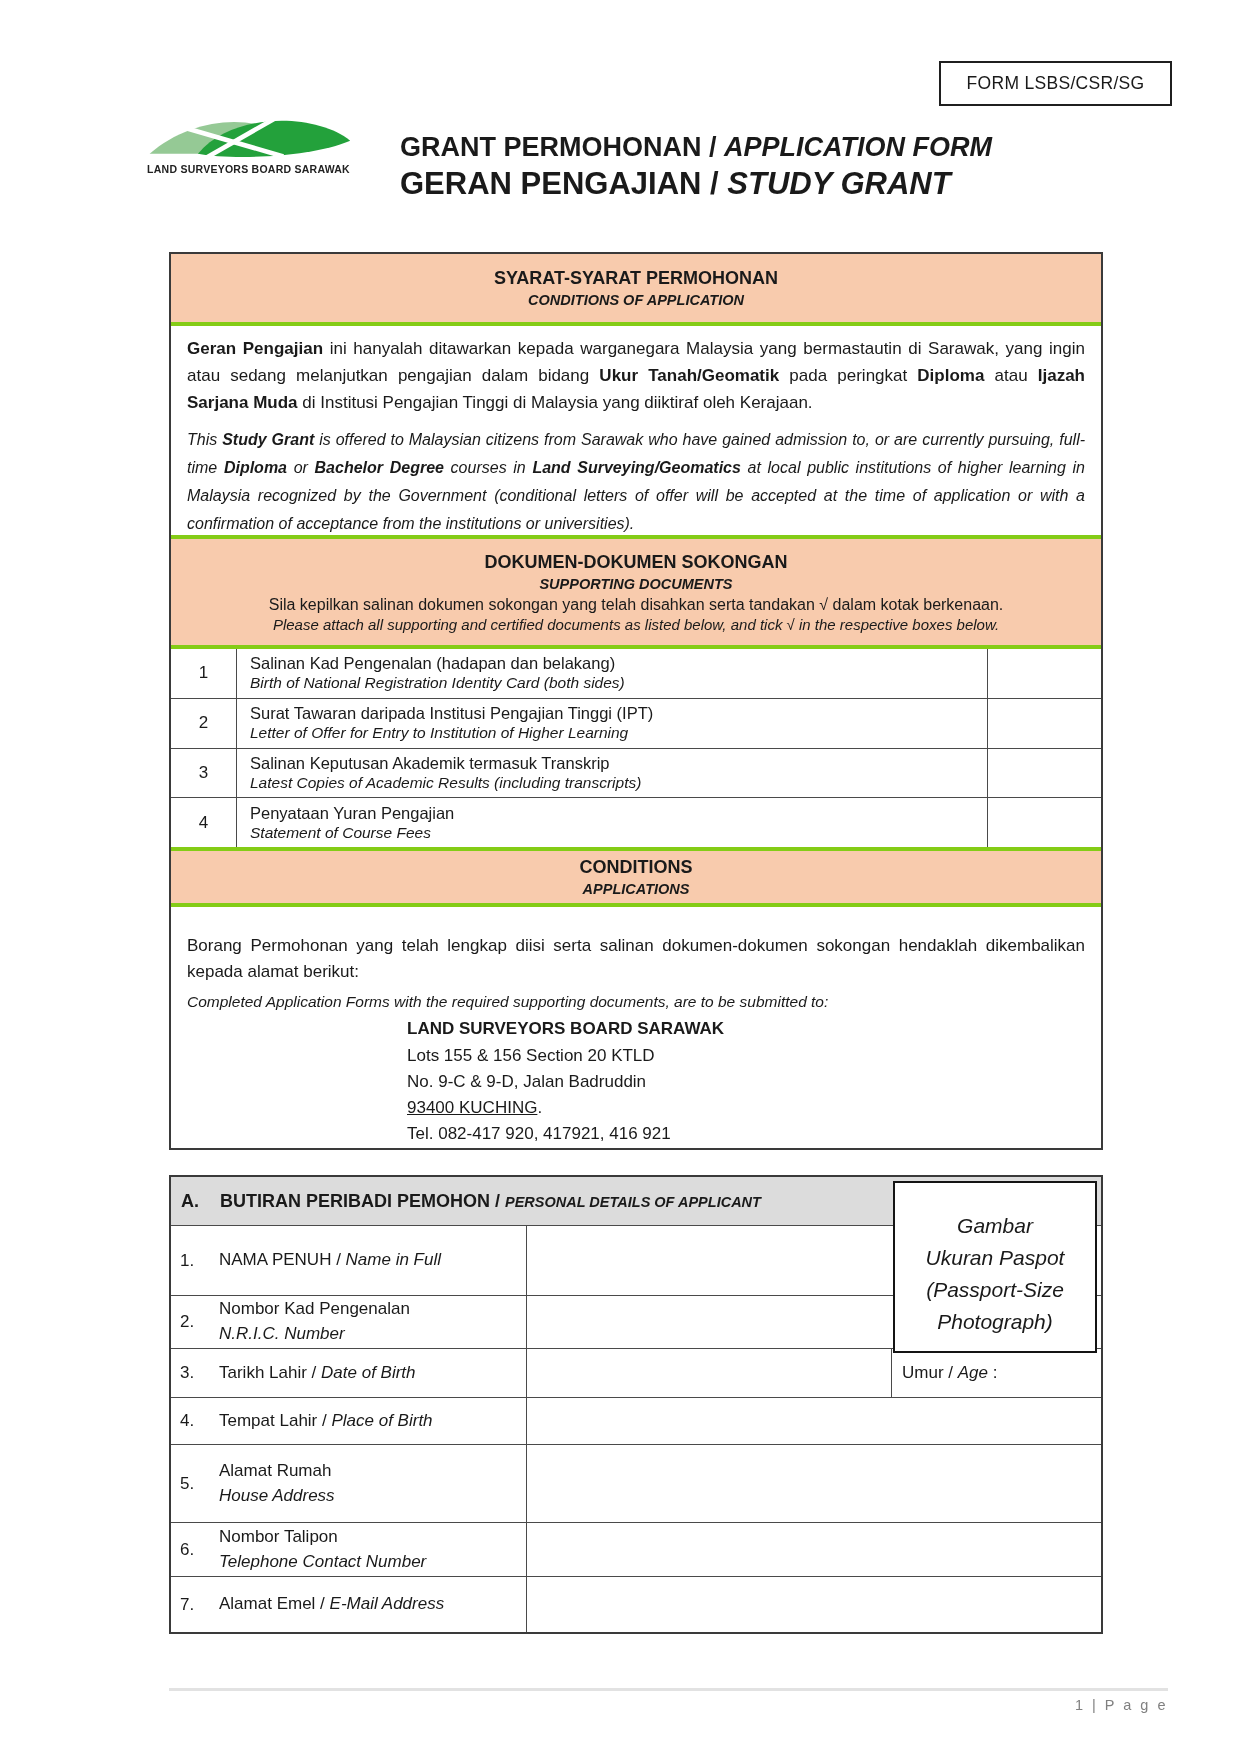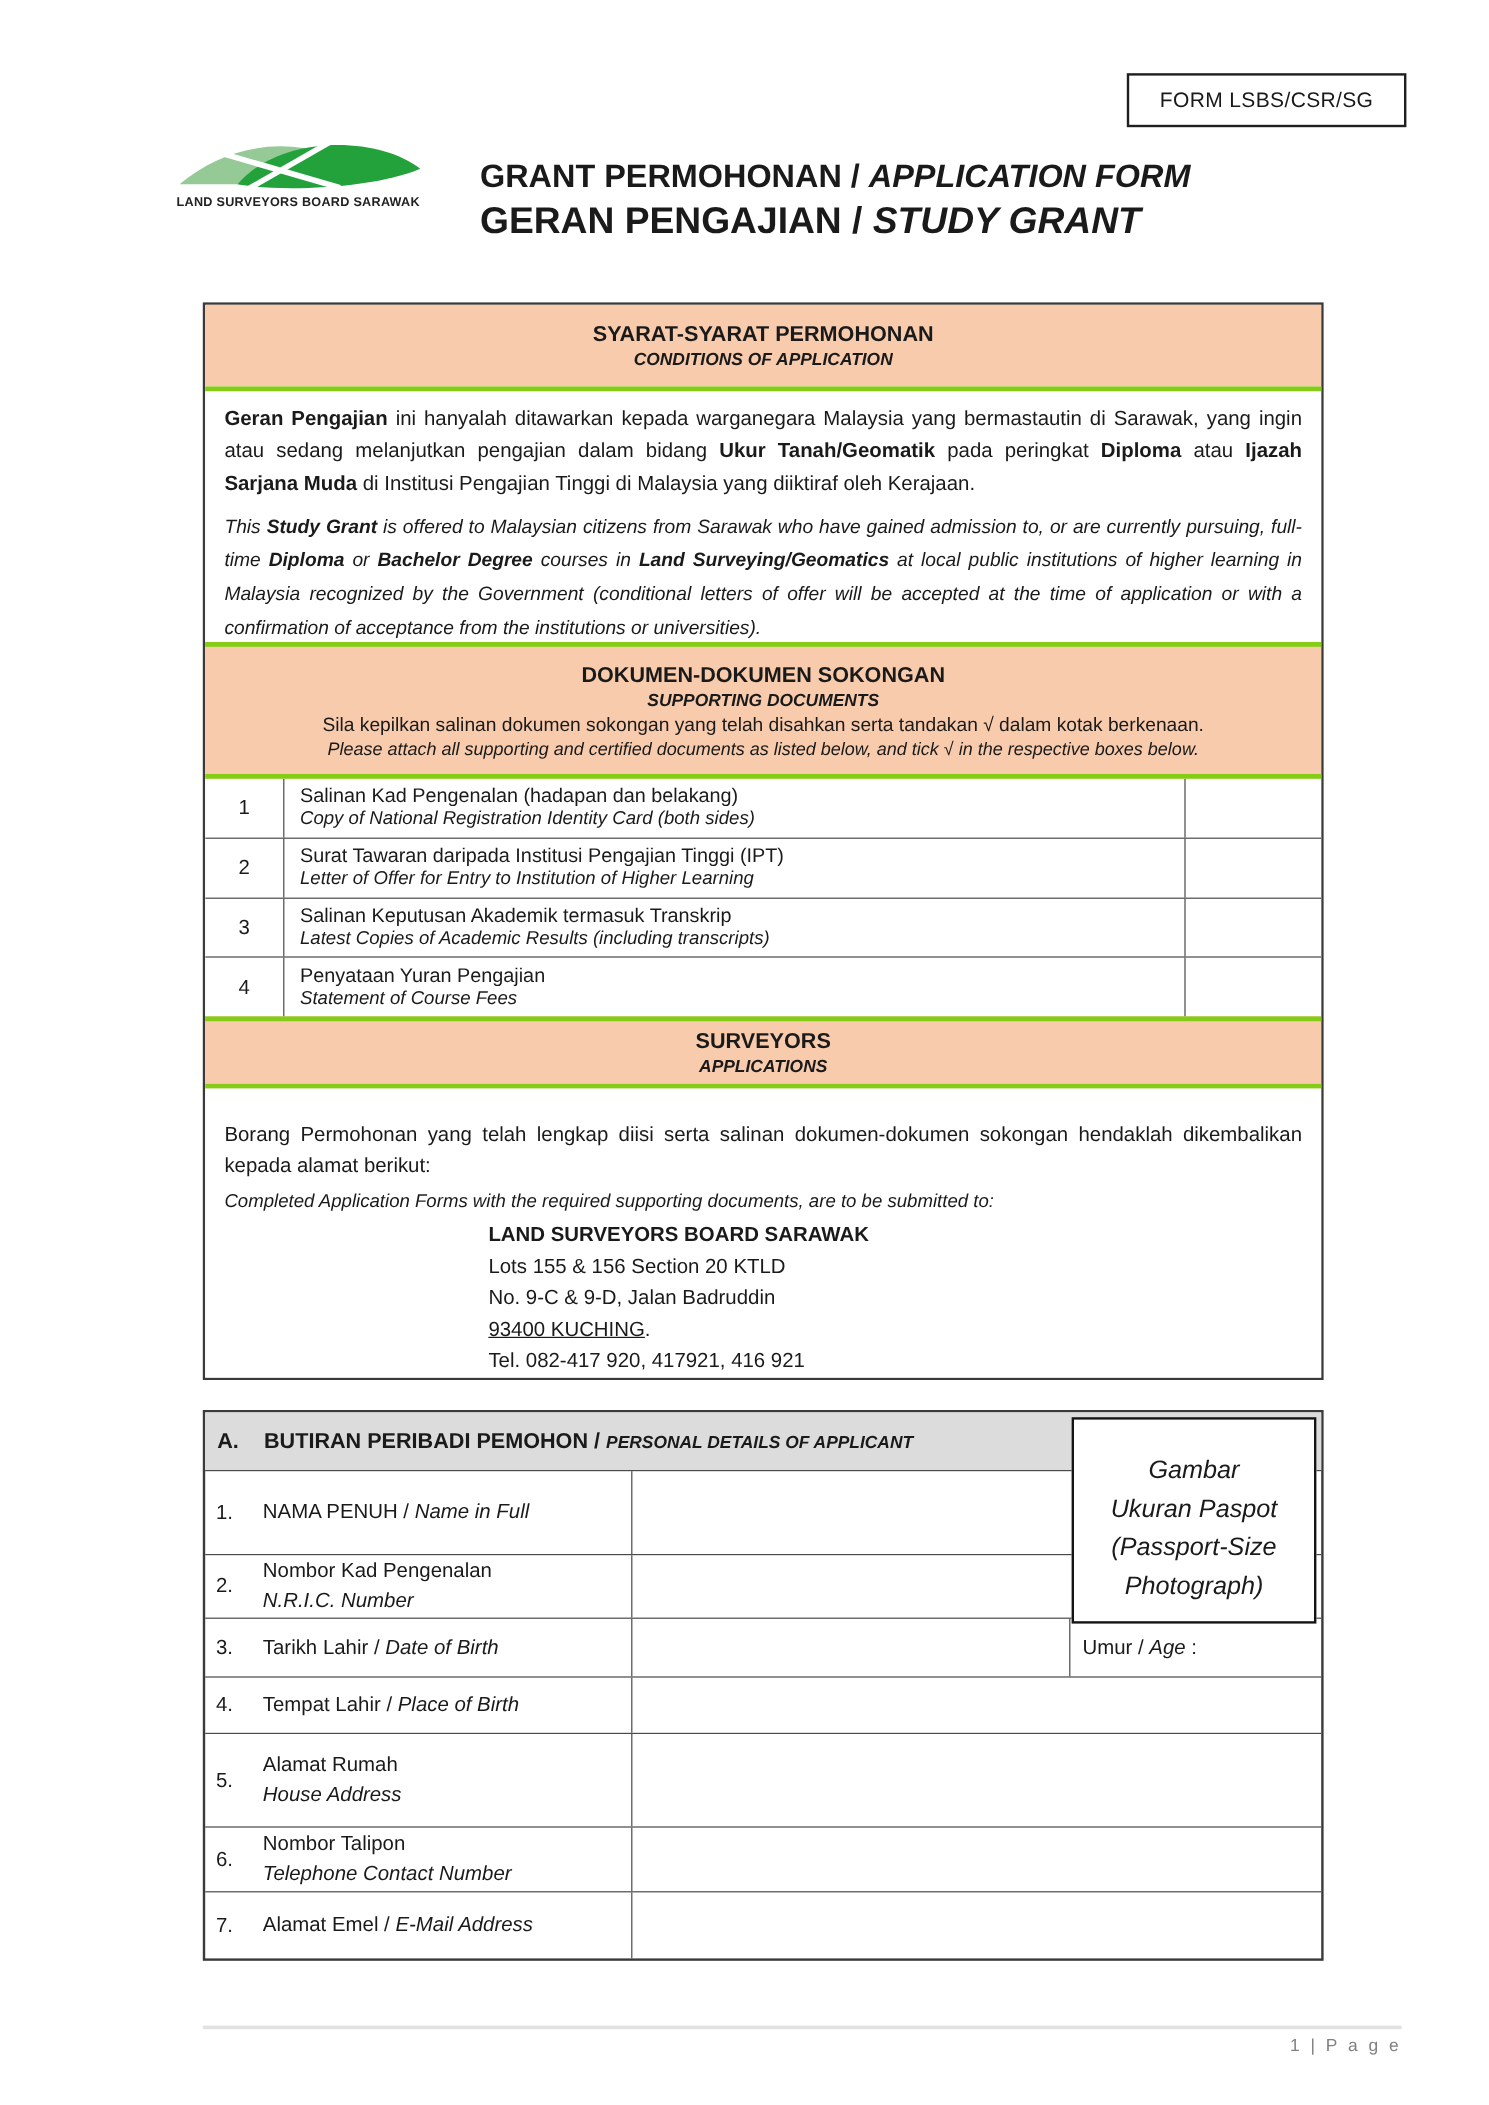--- a/index.html
+++ b/index.html
@@ -135,21 +135,21 @@
       <div class="dok-note-my">Sila kepilkan salinan dokumen sokongan yang telah disahkan serta tandakan √ dalam kotak berkenaan.</div>
       <div class="dok-note-en">Please attach all supporting and certified documents as listed below, and tick √ in the respective boxes below.</div>
     </div>
 
     <div class="sec doc-rows">
 
         <div class="drow">
           <div class="dnum">1</div>
           <div class="dtxt">
             <div class="dmy">Salinan Kad Pengenalan (hadapan dan belakang)</div>
-            <div class="den">Copy of National Registration Identity Card (both sides)</div>
+            <div class="den">Birth of National Registration Identity Card (both sides)</div>
           </div>
           <div class="dchk"></div>
         </div>
 
         <div class="drow">
           <div class="dnum">2</div>
           <div class="dtxt">
             <div class="dmy">Surat Tawaran daripada Institusi Pengajian Tinggi (IPT)</div>
             <div class="den">Letter of Offer for Entry to Institution of Higher Learning</div>
           </div>
@@ -170,21 +170,21 @@
           <div class="dtxt">
             <div class="dmy">Penyataan Yuran Pengajian</div>
             <div class="den">Statement of Course Fees</div>
           </div>
           <div class="dchk"></div>
         </div>
 
     </div>
 
     <div class="sec sec-head peach h-perm">
-      <div class="sh-my">SURVEYORS</div>
+      <div class="sh-my">CONDITIONS</div>
       <div class="sh-en">APPLICATIONS</div>
     </div>
 
     <div class="sec perm-body">
       <p class="p-my2">Borang Permohonan yang telah lengkap diisi serta salinan dokumen-dokumen sokongan hendaklah dikembalikan kepada alamat berikut:</p>
       <p class="p-en2">Completed Application Forms with the required supporting documents, are to be submitted to:</p>
       <div class="addr">
         <div class="org">LAND SURVEYORS BOARD SARAWAK</div>
         <div>Lots 155 &amp; 156 Section 20 KTLD</div>
         <div>No. 9-C &amp; 9-D, Jalan Badruddin</div>

